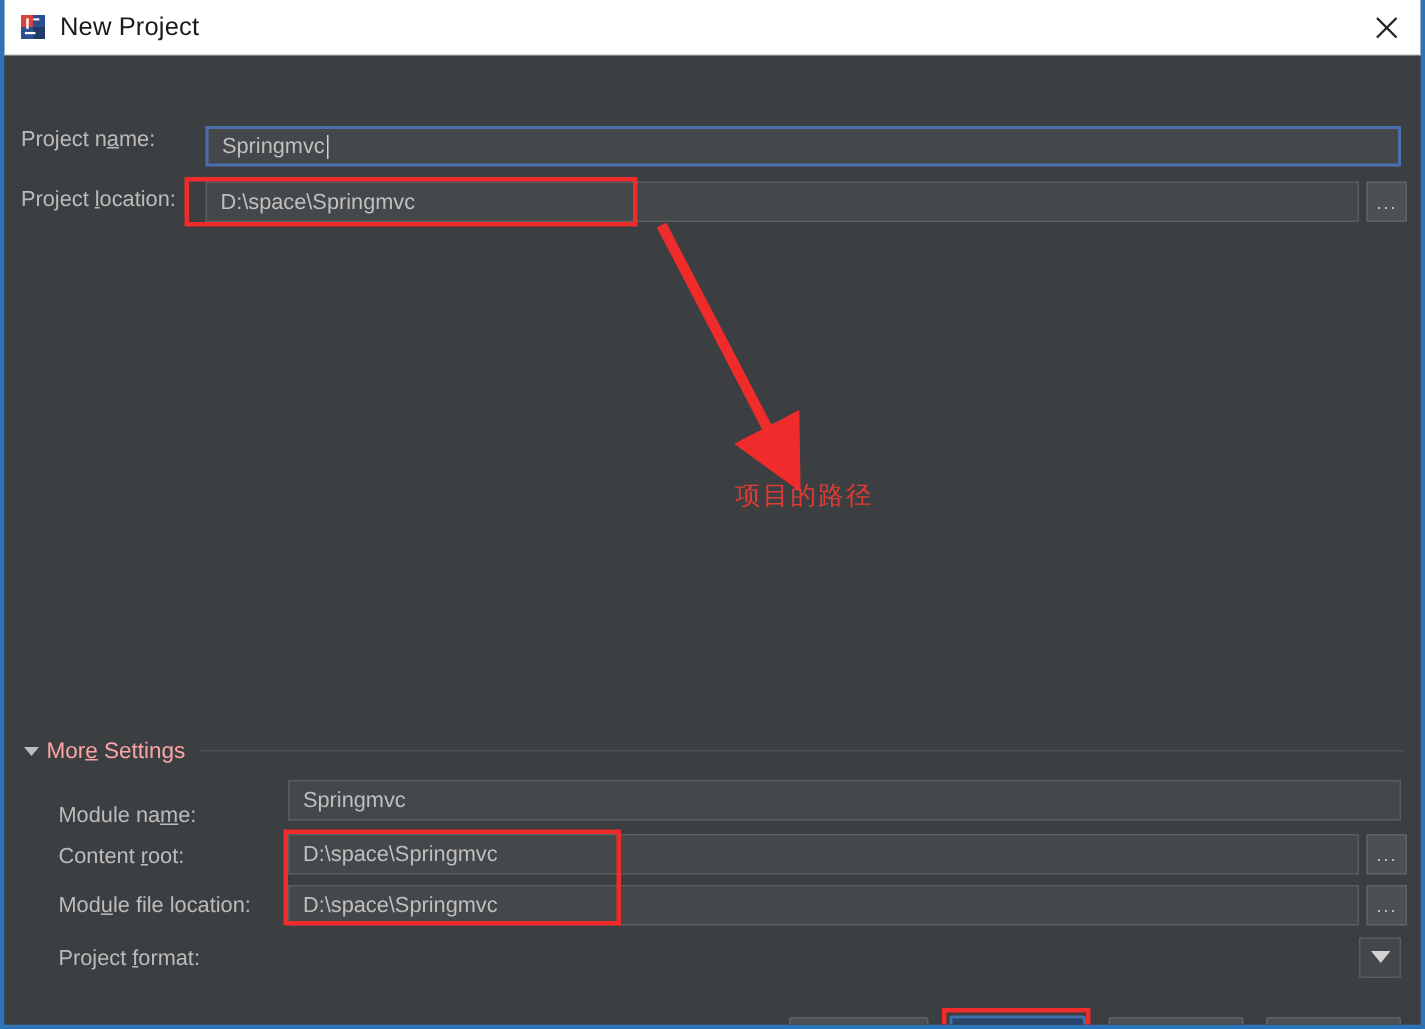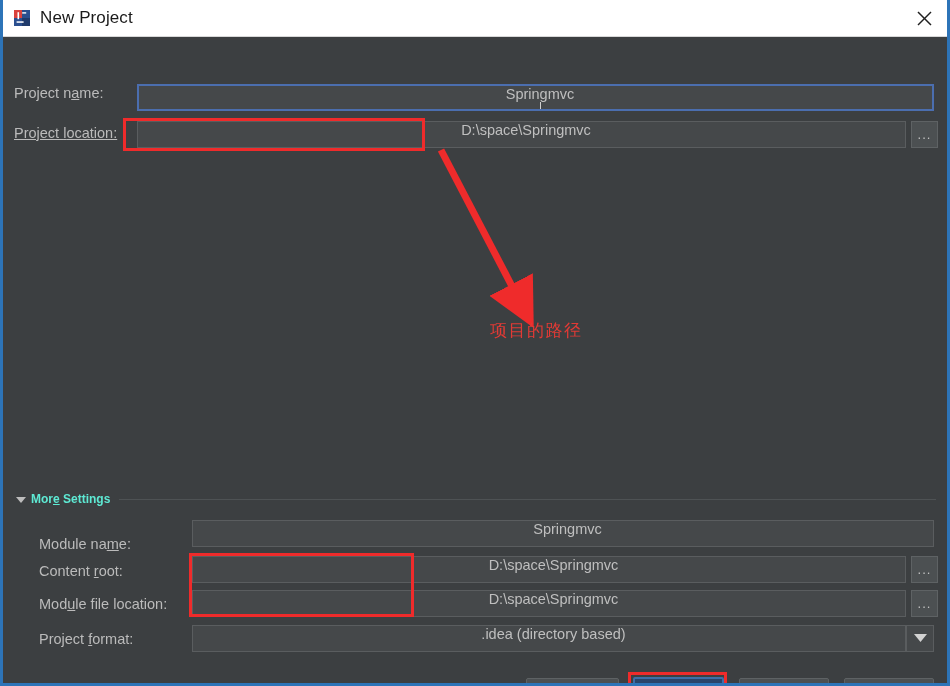--- a/index.html
+++ b/index.html
@@ -79,21 +79,20 @@
     border: 1px solid #5a5d5f;
     height: 27px;
     color: #bfbfbf;
     font-size: 14.5px;
     display: flex;
     align-items: center;
     padding-left: 9px;
     white-space: nowrap;
     overflow: hidden;
     font-family: "Liberation Sans", sans-serif;
-    flex-direction: column;
   }
   .field.focused {
     border: 2px solid #4b6eaf;
     background: #45484a;
   }
   .caret {
     display: inline-block;
     width: 1px;
     height: 16px;
     background: #d0d0d0;
@@ -130,25 +129,24 @@
   }
   #ms-triangle {
     width: 0; height: 0;
     border-left: 5px solid transparent;
     border-right: 5px solid transparent;
     border-top: 6px solid #bdbdbd;
     margin-right: 5px;
     margin-top: 1px;
   }
   #ms-label {
-    color: #5eead4;
-    font-size: 12px;
-    white-space: nowrap;
-    font-family: "Liberation Sans", sans-serif;
-    font-weight: bold;
+    color: #fca5a5;
+    font-size: 15px;
+    white-space: nowrap;
+    font-family: "Liberation Sans", sans-serif;
   }
   #ms-line {
     flex: 1;
     height: 1px;
     background: #4e5254;
     margin-left: 9px;
   }
 
   
   .btn {
@@ -221,21 +219,21 @@
 
     <div class="row" style="left:11px; top:48px; width:920px;">
       <div class="lbl" style="width:120px;"><span>Project n</span><u>a</u><span>me:</span></div>
     </div>
     <div class="field focused" style="position:absolute; left:134px; top:47px; width:797px;">
       <span>Springmvc</span>
         <span class="caret"></span>
     </div>
 
     <div class="row" style="left:11px; top:88px; width:920px;">
-      <div class="lbl" style="width:125px;text-decoration:underline;"><span>Project </span><u>l</u><span>ocation:</span></div>
+      <div class="lbl" style="width:125px;"><span>Project </span><u>l</u><span>ocation:</span></div>
     </div>
     <div class="field" style="position:absolute; left:134px; top:84px; width:769px;">
       <span>D:\space\Springmvc</span>
     </div>
     <div class="browse-btn" style="position:absolute; left:908px; top:84px;">
       <span>...</span>
     </div>
 
     <div id="more-settings-row">
       <div id="ms-triangle"></div>
@@ -265,23 +263,20 @@
     </div>
     <div class="field" style="position:absolute; left:189px; top:553px; width:714px;">
       <span>D:\space\Springmvc</span>
     </div>
     <div class="browse-btn" style="position:absolute; left:908px; top:553px;">
       <span>...</span>
     </div>
 
     <div class="row" style="left:36px; top:594px;text-align:right;">
       <div class="lbl"><span>Project </span><u>f</u><span>ormat:</span></div>
-    </div>
-    <div class="field" style="position:absolute; left:189px; top:588px; width:714px;">
-      <span>.idea (directory based)</span>
     </div>
     <div class="combo-arrow" style="position:absolute; left:903px; top:588px;">
       <svg width="13" height="9" viewBox="0 0 13 9">
         <polygon points="0,0 13,0 6.5,8" fill="#d2d2d2"></polygon>
       </svg>
     </div>
 
     <div class="btn" style="position:absolute; left:523px; top:641px; width:93px;">
       
     </div>

